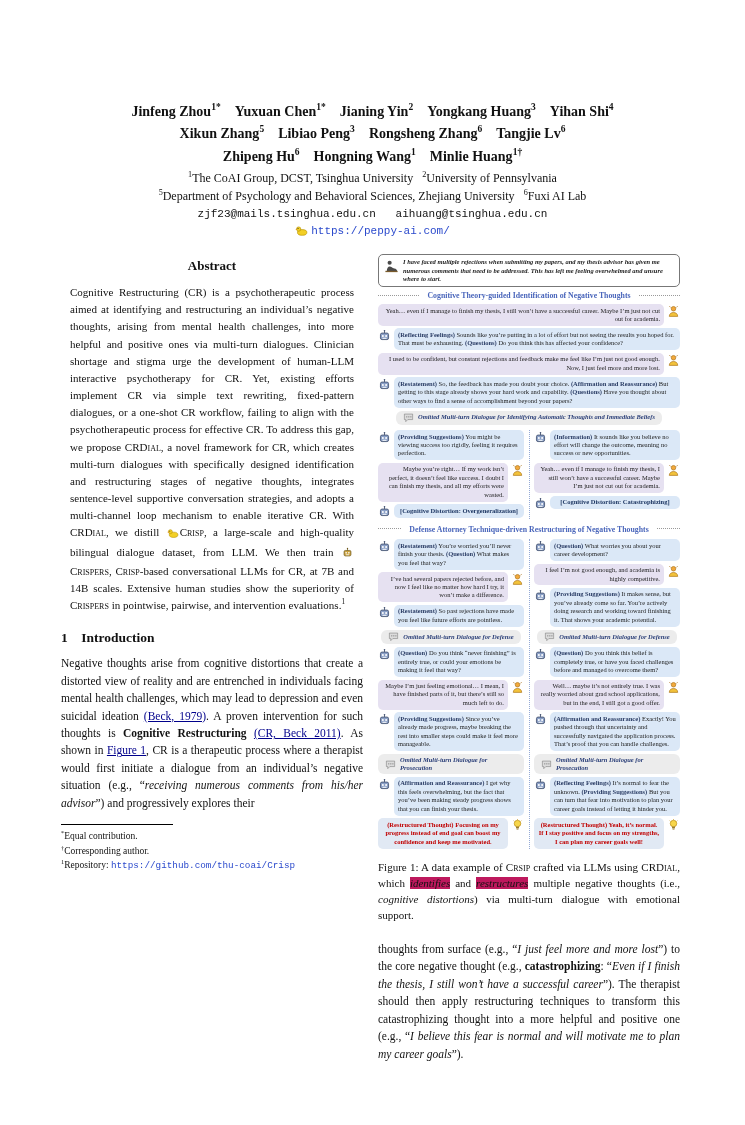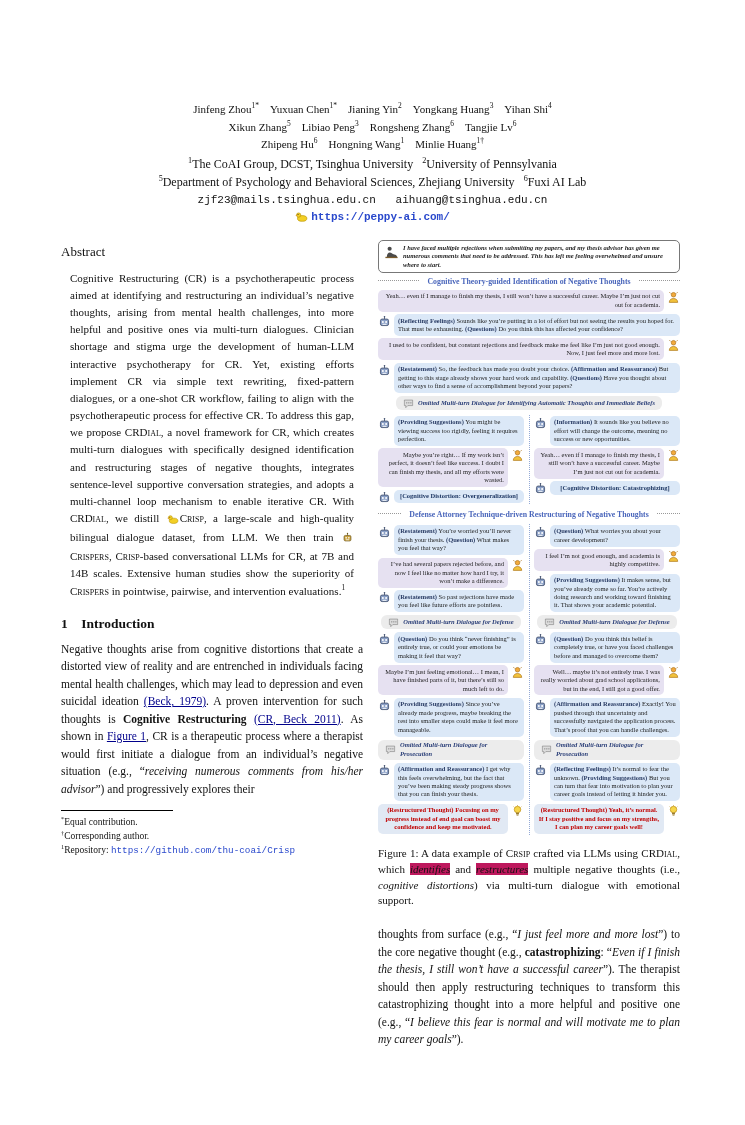--- a/index.html
+++ b/index.html
@@ -9,31 +9,31 @@
   .sc{font-variant:small-caps;}
   .mono{font-family:"Liberation Mono","DejaVu Sans Mono",monospace;}
   .cite{color:#00008b;text-decoration:underline;text-decoration-color:#00008b;cursor:pointer;}
   .hl{background:#be185d;}
   b{font-weight:bold;}
 
   
   .header{padding-top:88px;text-align:center;}
   .title{font-size:17px;font-weight:bold;line-height:1.38;}
   .title .icon-inline{display:inline-block;vertical-align:-2px;margin-right:2px;}
-  .authors{margin-top:13px;font-size:11px;font-weight:normal;line-height:1.6;}
+  .authors{margin-top:13px;font-size:14px;font-weight:bold;line-height:1.6;}
   .affils{margin-top:1px;font-size:12px;line-height:1.5;}
   .emails{margin-top:3px;font-size:11px;}
-  .urlline{margin-top:5px;font-size:11px;color:#2a49cc;font-weight:bold;}
+  .urlline{margin-top:5px;font-size:11px;color:#2a49cc;}
   .urlline .icon-inline{display:inline-block;vertical-align:-2px;margin-right:3px;}
 
   
   .cols{display:flex;gap:15px;padding:0 61px;margin-top:15px;align-items:flex-start;}
   .col{width:302px;flex:0 0 302px;}
 
-  .abs-head{text-align:left;font-size:13px;font-weight:normal;margin:4px 0 10px;}
+  .abs-head{text-align:center;font-size:13px;font-weight:bold;margin:4px 0 10px;}
   .abs-body{font-size:11px;line-height:1.56;text-align:justify;padding:0 9px;}
   .abs-body .icon-inline{display:inline-block;vertical-align:-2px;margin:0 1px 0 1px;}
 
   .sec-head{font-size:13.5px;font-weight:bold;margin:16px 0 9px;}
   .body-p{font-size:11.5px;line-height:1.52;text-align:justify;}
 
   .footnotes{margin-top:12px;font-size:9.5px;line-height:1.5;}
   .fnrule{width:112px;border-top:1px solid #000;margin-bottom:4px;}
   .link2{color:#2a49cc;font-size:9.3px;text-align:center;}
 

